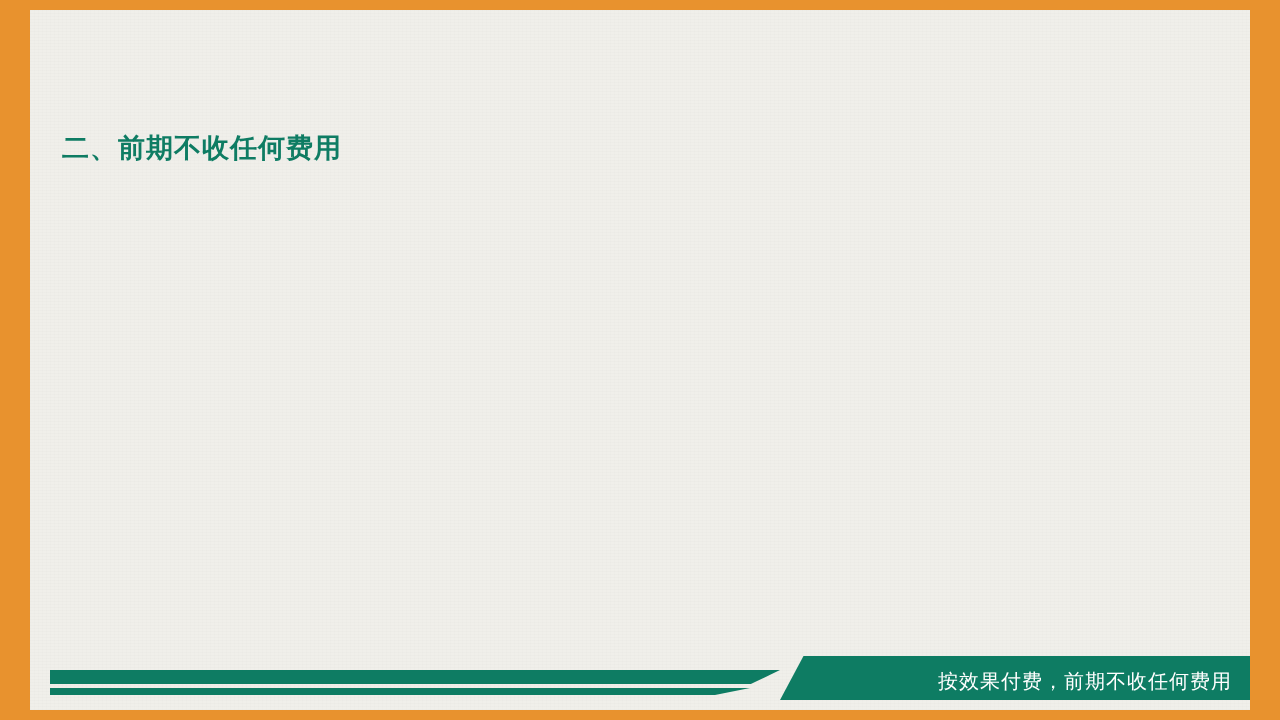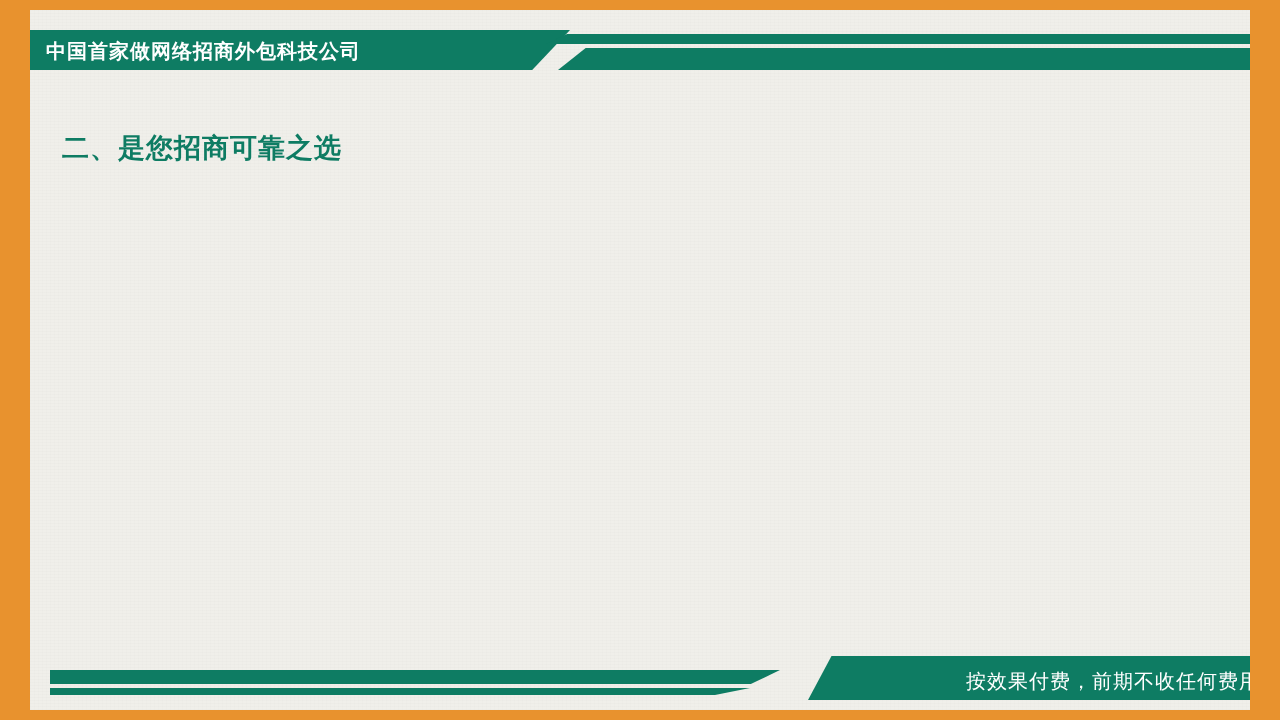--- a/index.html
+++ b/index.html
@@ -99,21 +99,20 @@
     text-align: justify;
     letter-spacing: 0.5px;
   }
   
   .footer-wrap {
     position: absolute;
     left: 0;
     bottom: 10px;
     width: 1220px;
     height: 58px;
-    padding-left: 28px;
   }
   .footer-green-right {
     position: absolute;
     right: 0;
     top: 14px;
     width: 470px;
     height: 44px;
     background: #0E7C63;
     clip-path: polygon(5% 0, 100% 0, 100% 100%, 0 100%);
   }
@@ -144,28 +143,22 @@
     background: #0E7C63;
     clip-path: polygon(0 0, 100% 0, 95% 100%, 0 100%);
   }
 </style>
 </head>
 <body>
 
 <div class="slide">
   <div class="panel">
 
-    <div class="header-wrap">
-      <div class="header-green-left"></div>
-      <div class="header-title">中国首家做网络招商外包科技公司</div>
-      <div class="header-stripe-a"></div>
-      <div class="header-stripe-b"></div>
-    </div>
 
-    <div class="section-title">二、是您招商可靠之选</div>
+    <div class="section-title">二、前期不收任何费用</div>
 
 
     <div class="footer-wrap">
       <div class="footer-stripe-a"></div>
       <div class="footer-stripe-b"></div>
       <div class="footer-green-right"></div>
       <div class="footer-text">按效果付费，前期不收任何费用</div>
     </div>
 
   </div>

